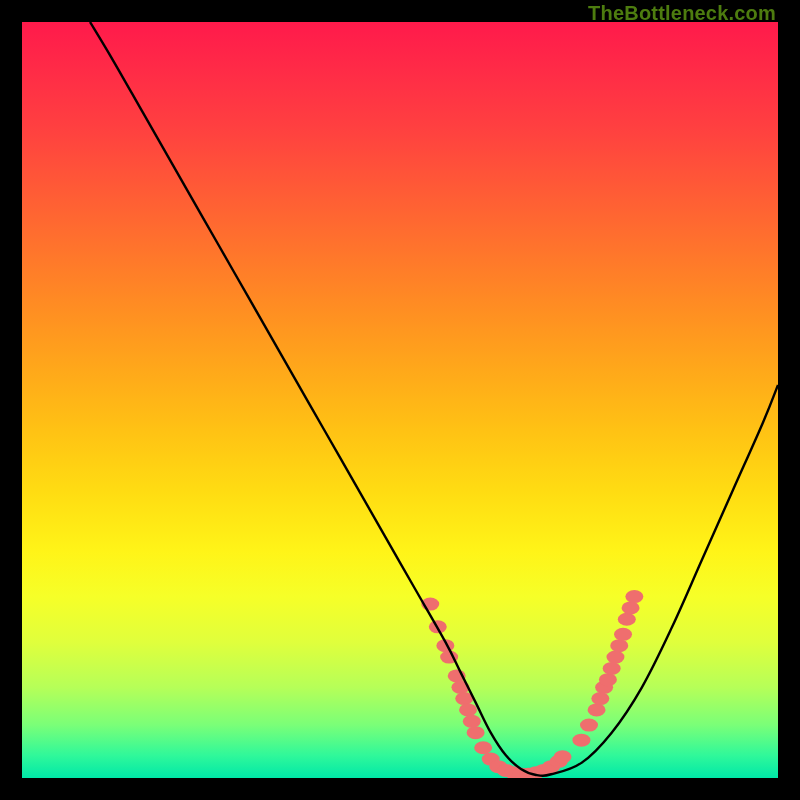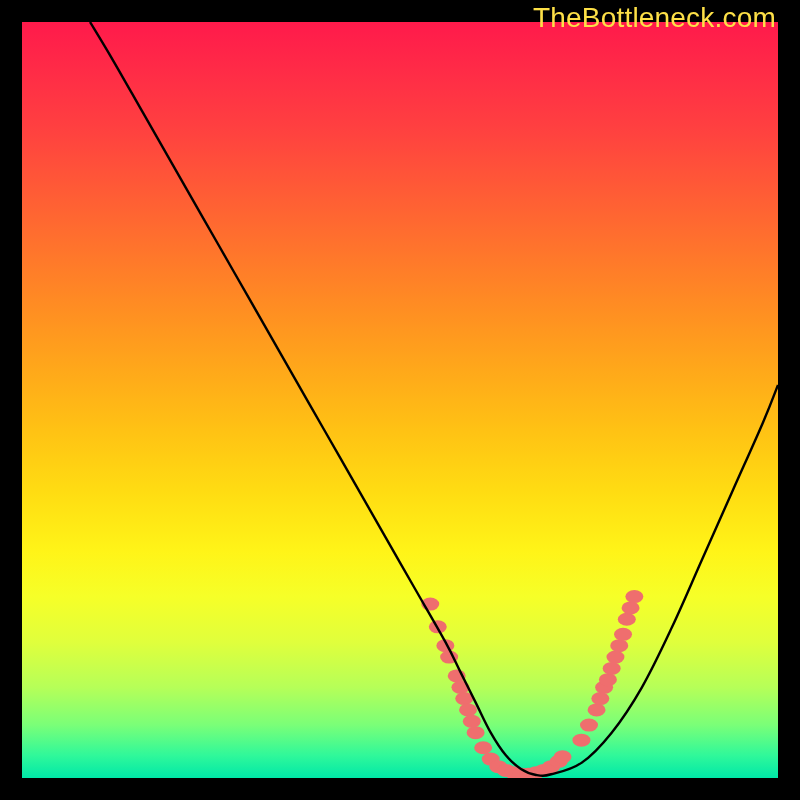--- a/index.html
+++ b/index.html
@@ -49,23 +49,23 @@
     );
   }
   .curve {
     position: absolute;
     inset: 0;
   }
   .watermark {
     position: absolute;
     top: 2px;
     right: 24px;
-    color: #fde047;
-    font-size: 28px;
-    font-weight: 400;
+    color: #4d7c0f;
+    font-size: 20px;
+    font-weight: 700;
     letter-spacing: 0.2px;
     user-select: none;
   }
 </style>
 </head>
 <body>
 
 <div class="frame">
   <div class="plot">
     <div class="gradient"></div>

